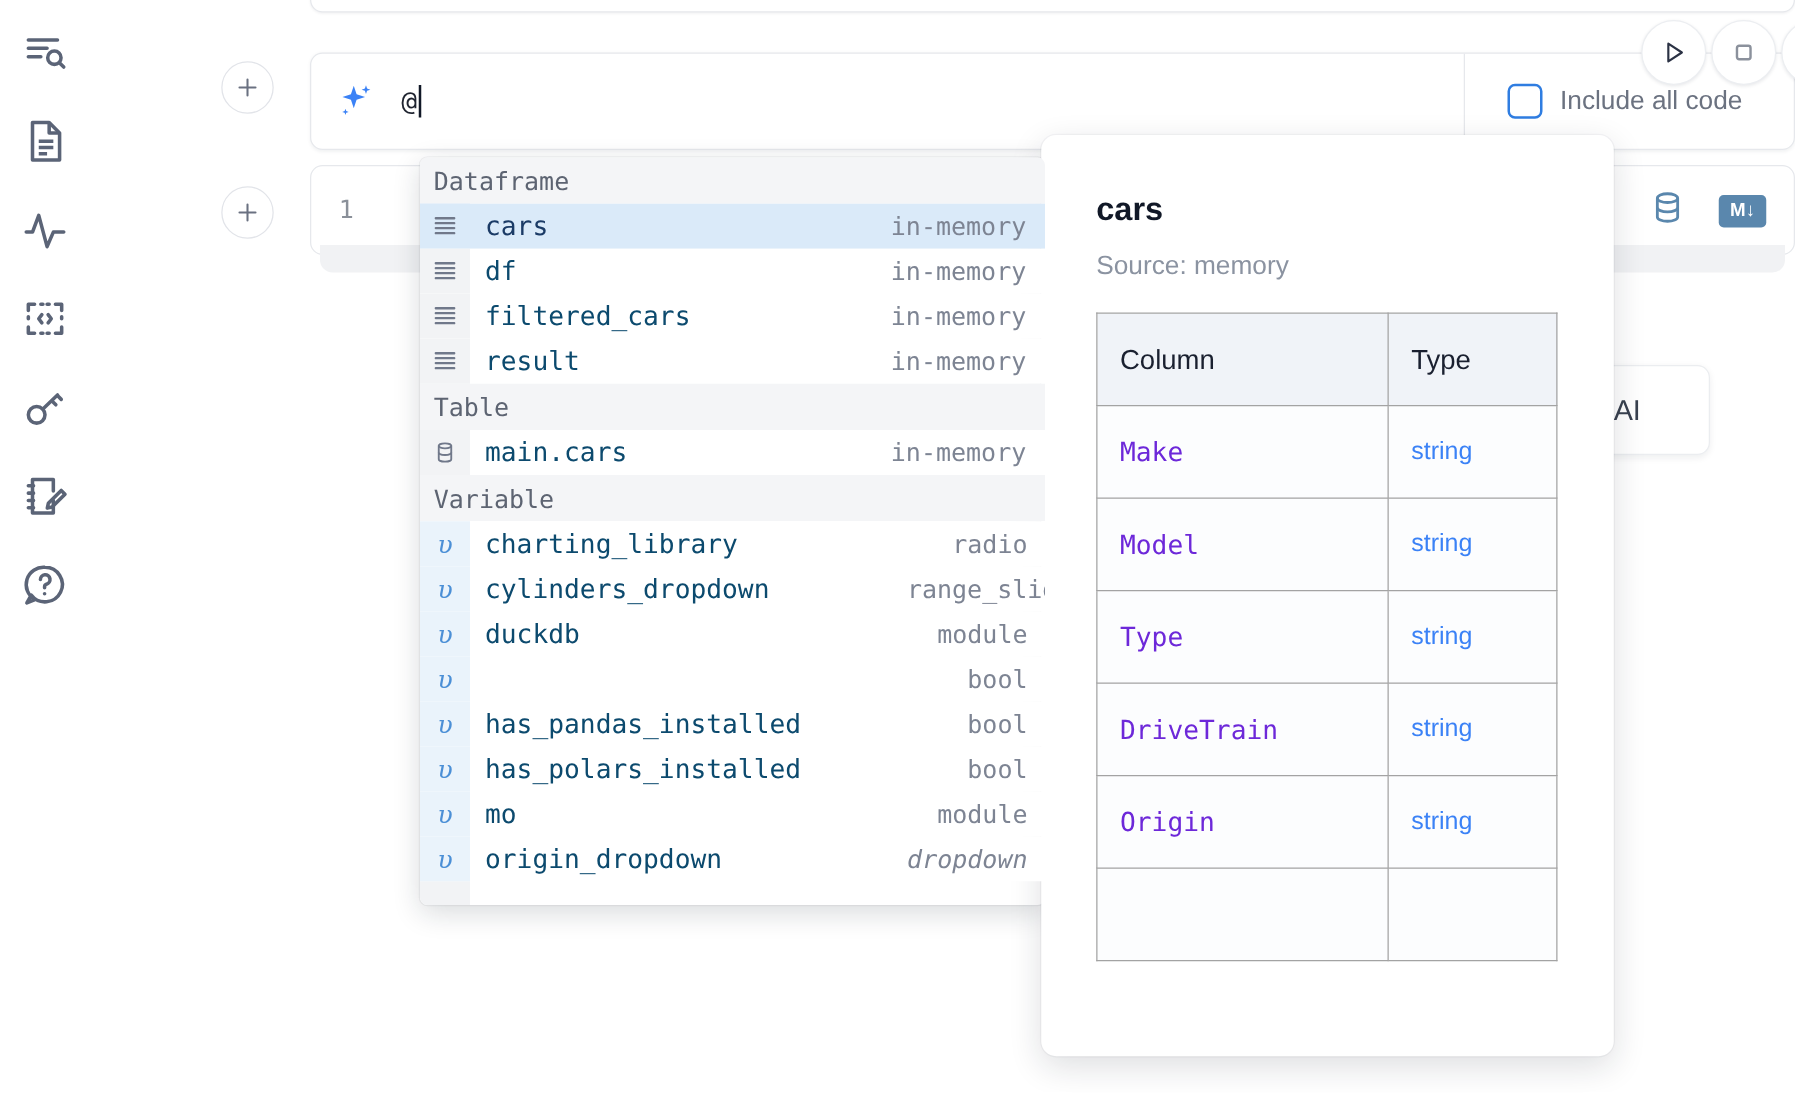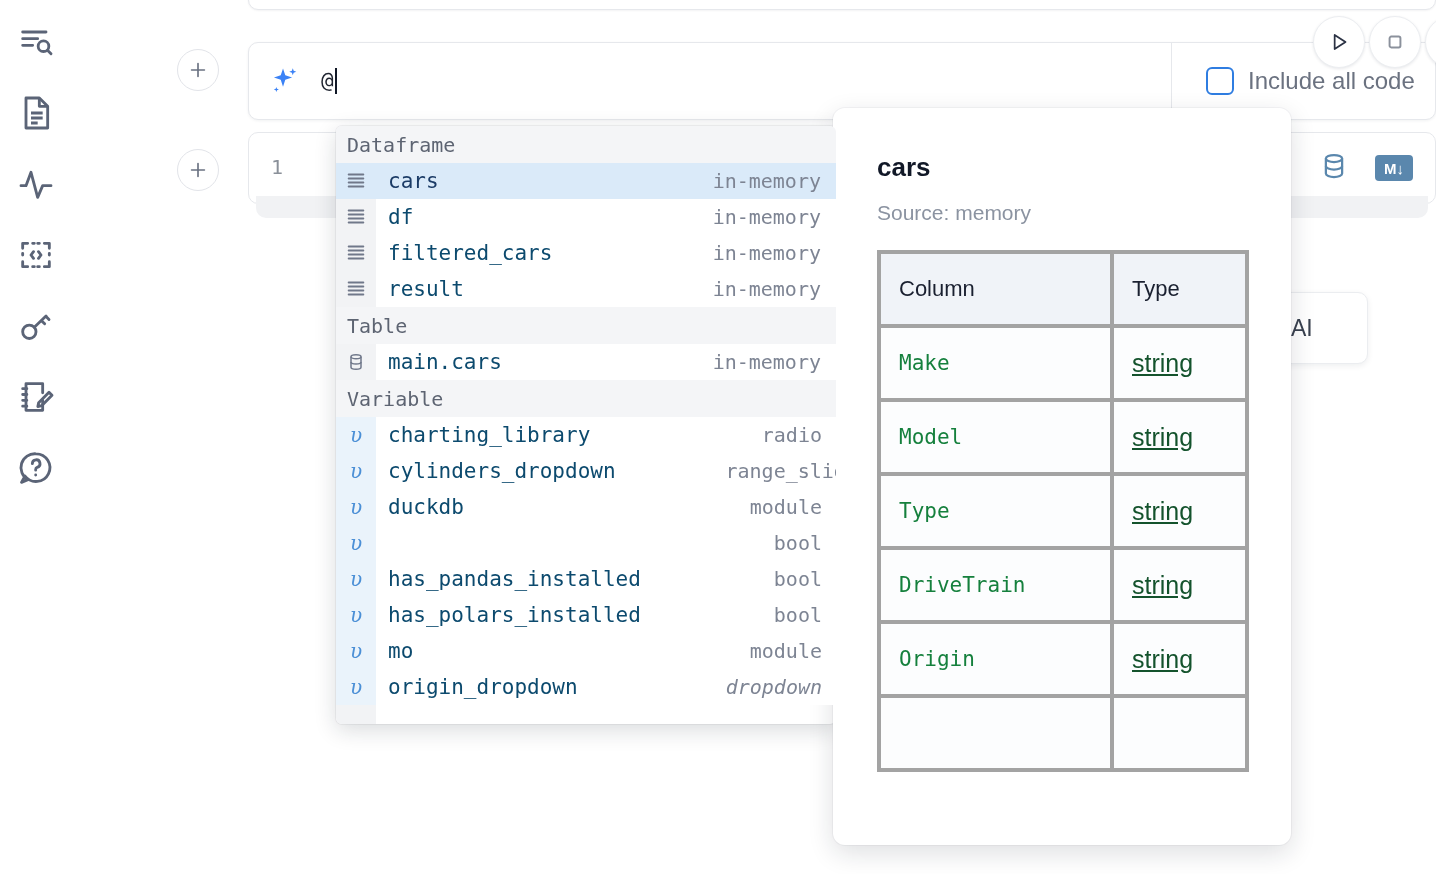--- a/index.html
+++ b/index.html
@@ -93,21 +93,21 @@
   }
   .chk {
     width: 28px; height: 28px;
     border: 2px solid #2f7de1;
     border-radius: 6px;
     background: #fff;
     cursor: pointer;
   }
   .chk-label {
     margin-left: 14px;
-    font-size: 24px;
+    font-size: 21px;
     color: #6b7280;
     white-space: nowrap;
   }
 
   
   .round-btn {
     position: absolute;
     width: 52px; height: 52px;
     border-radius: 50%;
     background: #ffffff;
@@ -258,38 +258,38 @@
     padding-left: 18px;
     font-size: 21px; color: #39414f;
     margin-bottom: 40px;
   }
   .detail-table {
     width: 368px;
     border-collapse: collapse;
     table-layout: fixed;
   }
   .detail-table th, .detail-table td {
-    border: 4px solid #a3a3a3;
+    border: 1px solid #a3a3a3;
     text-align: left;
     padding-left: 18px;
     height: 74px;
     vertical-align: middle;
   }
   .detail-table th {
     background: #f0f3f8;
     font-size: 22px; font-weight: normal; color: #1a2030;
   }
   .detail-table td.col-name {
     background: #fcfdfe;
     font-family: "DejaVu Sans Mono", monospace;
-    font-size: 21px; color: #15803d;
+    font-size: 21px; color: #6d28d9;
   }
   .detail-table td.col-type {
     background: #fcfdfe;
-    font-size: 25px; color: #14532d; text-decoration: underline;
+    font-size: 20px; color: #3b82f6;
   }
   .detail-table th.c1, .detail-table td.c1 { width: 233px; }
   .detail-table th.c2, .detail-table td.c2 { width: 135px; }
 </style>
 </head>
 <body>
 
 <div id="root">
 
   <div class="sidebar">

